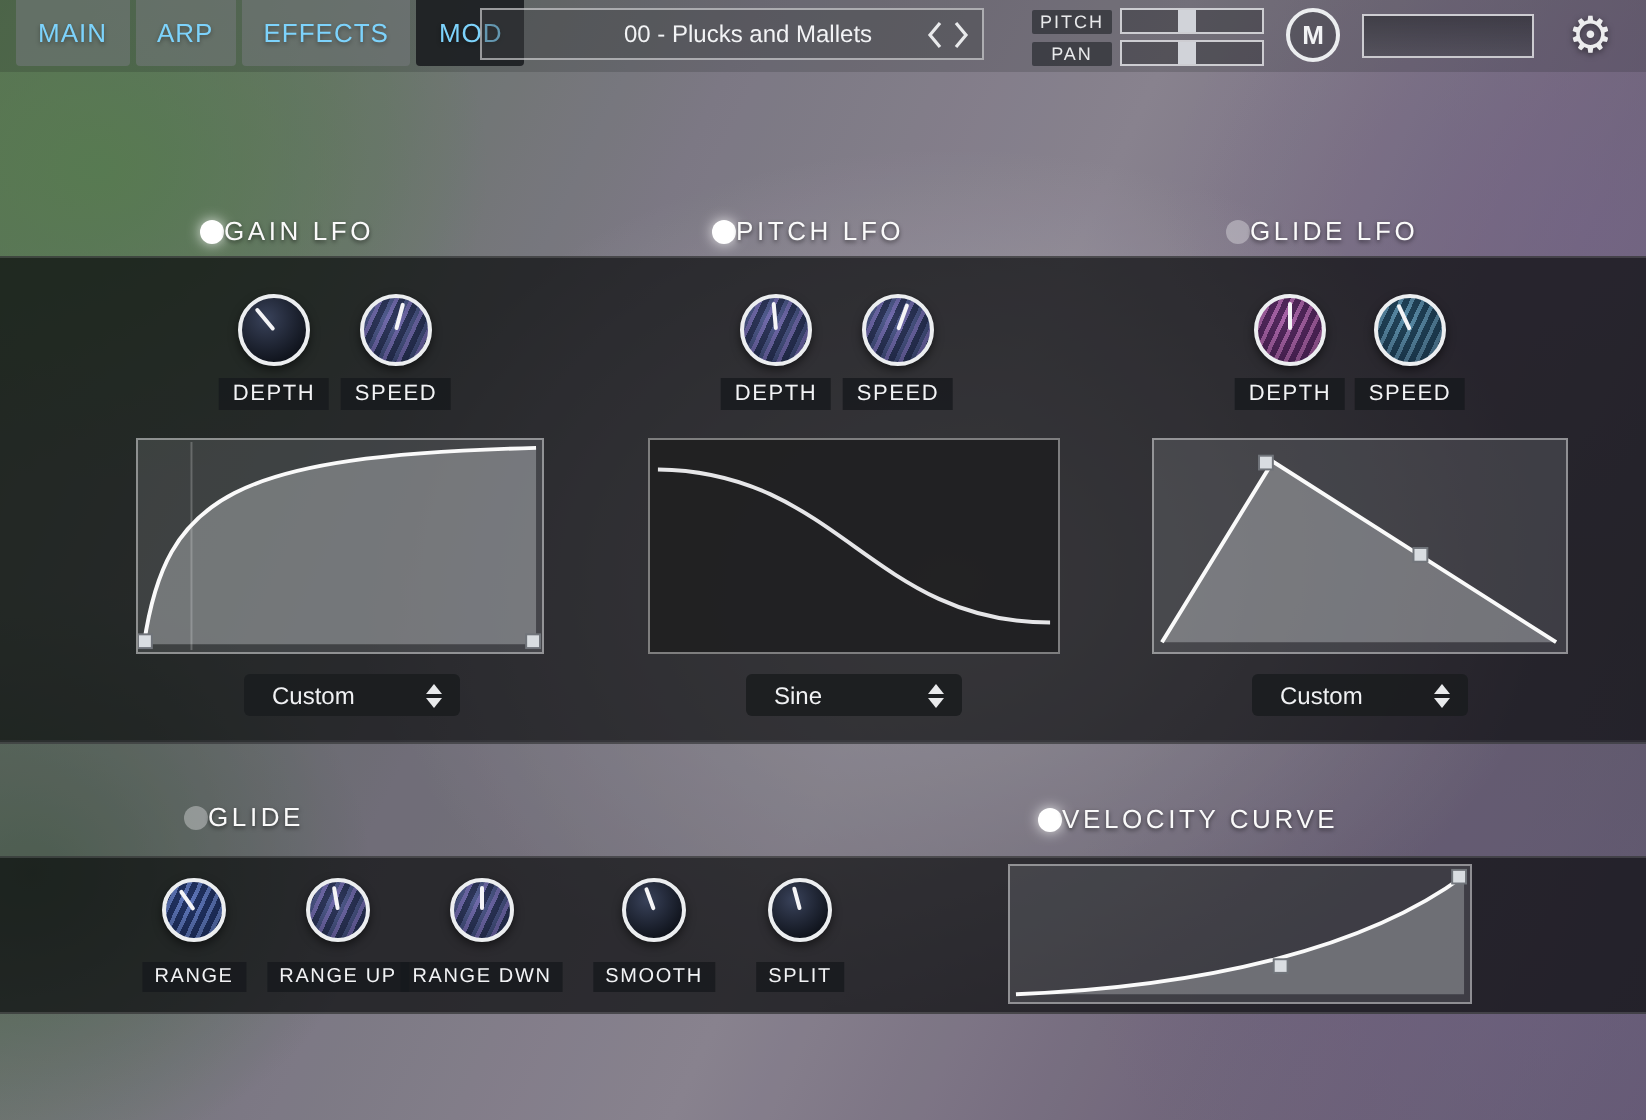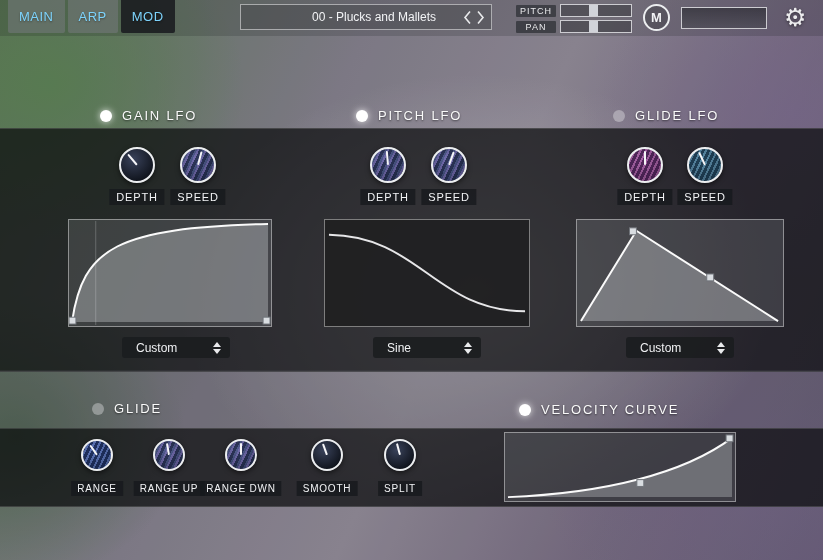--- a/index.html
+++ b/index.html
@@ -38,21 +38,21 @@
   .meter{position:absolute;left:681px;top:7px;width:86px;height:22px;box-sizing:border-box;
          border:1px solid rgba(236,236,240,0.8);
          background:linear-gradient(rgba(30,32,36,0.55),rgba(58,60,66,0.45));}
   .gear{position:absolute;left:784px;top:3px;font-size:25px;color:#ececee;
         text-shadow:0 1px 3px rgba(0,0,0,.5);cursor:default;}
 
   
   .panel-dark{position:absolute;left:0;width:823px;background:rgba(10,11,13,0.72);
               border-top:1px solid rgba(255,255,255,0.14);border-bottom:1px solid rgba(255,255,255,0.14);}
   .band{position:absolute;left:0;width:823px;background:rgba(74,76,84,0.25);}
-  .sec-hdr{position:absolute;display:flex;align-items:center;gap:10px;}
+  .sec-hdr{position:absolute;display:flex;align-items:center;}
   .led{width:12px;height:12px;border-radius:50%;}
   .led-on{background:#ffffff;box-shadow:0 0 7px rgba(255,255,255,0.85);}
   .led-off{background:rgba(236,236,240,0.38);}
   .sec-title{font-size:13px;letter-spacing:1.8px;color:#fafafa;text-shadow:0 1px 2px rgba(0,0,0,.55);}
 
   
   .knob{position:absolute;width:36px;height:36px;border-radius:50%;box-sizing:border-box;
         border:2px solid #eceef0;box-shadow:0 2px 5px rgba(0,0,0,.5);
         background:radial-gradient(circle at 38% 32%, #39425a 0%, #10141d 75%);}
   .knob.small{width:32px;height:32px;}
@@ -90,20 +90,21 @@
 <body>
 
 <div class="app">
   <div class="bg"></div>
   <div class="dim"></div>
 
   <div class="topbar">
     <div class="tabs">
       <div class="tab">MAIN</div>
       <div class="tab">ARP</div>
+      <div class="tab">EFFECTS</div>
       <div class="tab active">MOD</div>
     </div>
 
     <div class="preset">
       <span>00 - Plucks and Mallets</span>
       <span class="preset-chevs">
         <svg width="9" height="15" viewBox="0 0 9 15">
           <polyline points="7,1.5 2,7.5 7,13.5" fill="none" stroke="#e9eaec" stroke-width="1.6"></polyline>
         </svg>
         <svg width="9" height="15" viewBox="0 0 9 15">

